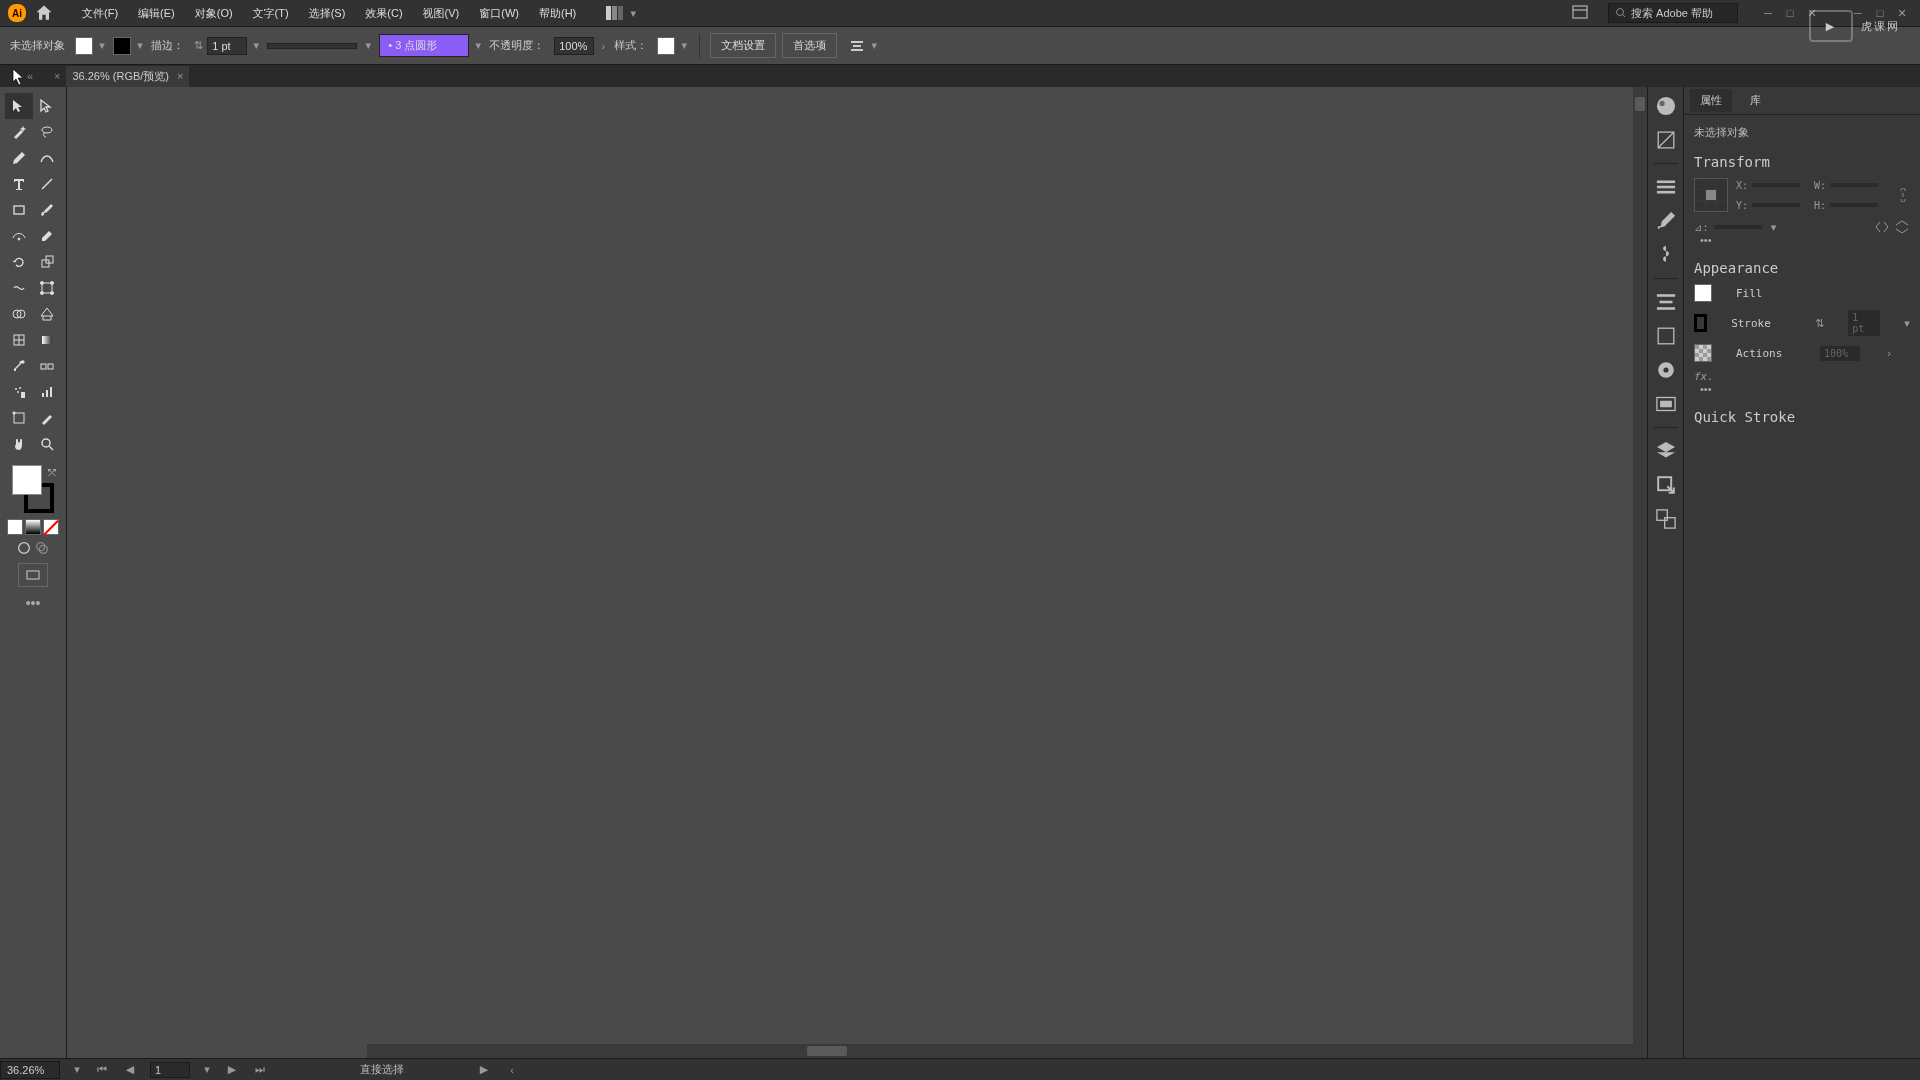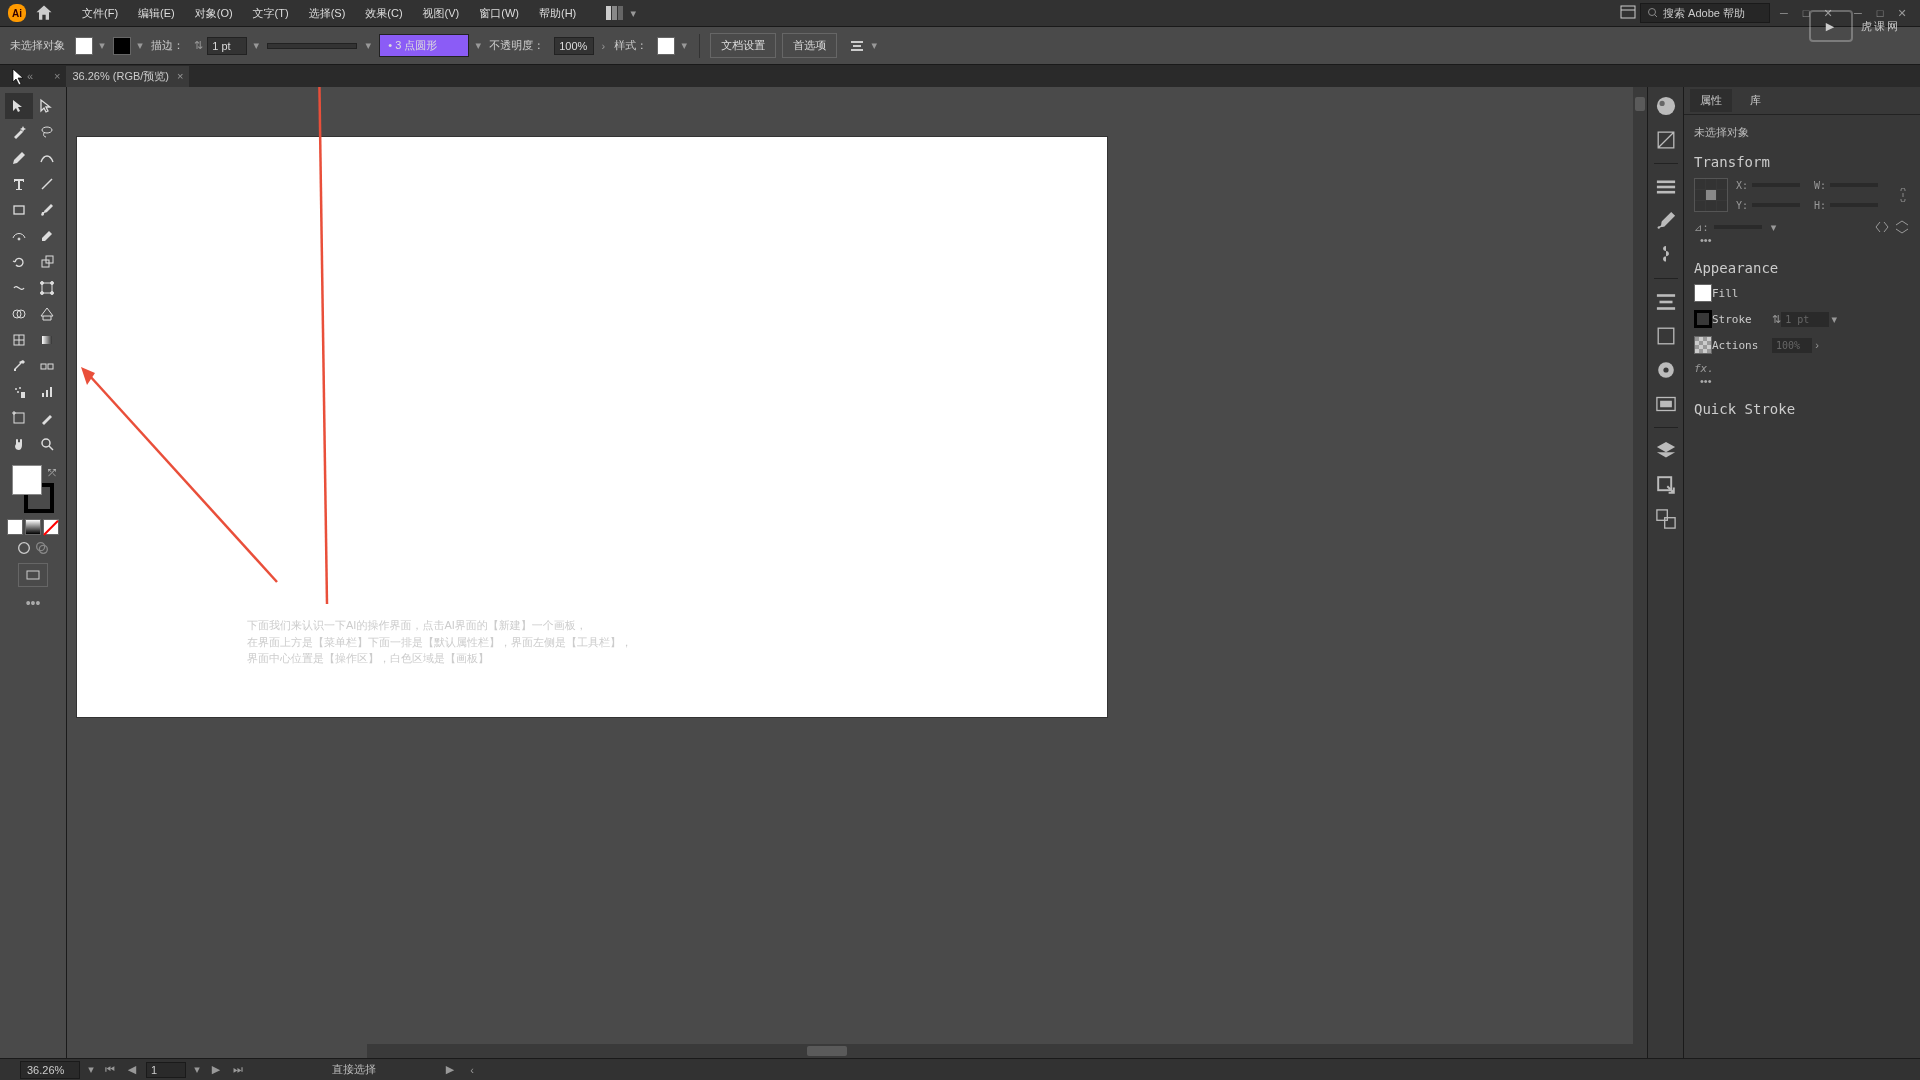--- a/index.html
+++ b/index.html
@@ -1,21 +1,21 @@
 <!DOCTYPE html>
 <html><head>
 <meta charset="utf-8">
 <style>
 *{margin:0;padding:0;box-sizing:border-box;font-family:"Microsoft YaHei",sans-serif;font-size:11px;color:#ccc;user-select:none}
 body{background:#323232;width:1920px;height:1080px;overflow:hidden;position:relative}
 .menubar{height:27px;background:#323232;display:flex;align-items:center;padding:0 8px;border-bottom:1px solid #1a1a1a}
 .app-icon{width:18px;height:18px;background:#ff9a00;color:#330000;display:flex;align-items:center;justify-content:center;font-weight:bold;font-size:10px;border-radius:8px;margin-right:8px}
 .home-icon{width:20px;height:20px;margin-right:18px;cursor:pointer}
 .menu-item{padding:0 10px;height:27px;display:flex;align-items:center;cursor:pointer;color:#ddd}
-.menubar-right{margin-left:auto;display:flex;align-items:center;gap:4px}
+.menubar-right{margin-left:auto;display:flex;align-items:center;gap:20px}
 .search-box{background:#262626;border:1px solid #1a1a1a;padding:2px 6px;color:#888;width:130px;height:20px;display:flex;align-items:center;gap:4px}
 .win-controls{display:flex;gap:2px}
 .win-btn{width:20px;height:16px;display:flex;align-items:center;justify-content:center;cursor:pointer;color:#999}
 .controlbar{height:38px;background:#4a4a4a;display:flex;align-items:center;padding:0 10px;border-bottom:1px solid #1a1a1a;gap:6px}
 .ctrl-label{color:#ccc;margin-right:4px}
 .swatch{width:18px;height:18px;border:1px solid #666}
 .swatch.white{background:#fff}
 .swatch.black{background:#000}
 .dd-arrow{width:10px;display:flex;align-items:center;justify-content:center;color:#999;cursor:pointer}
 .num-input{background:#333;border:1px solid #222;padding:2px 4px;width:40px;color:#ddd}
@@ -53,24 +53,24 @@
 .ptab.active{background:#2e2e2e}
 .panel-body{padding:10px;color:#bbb;font-size:11px;flex:1;overflow:auto}
 .panel-section{margin-bottom:14px}
 .sec-title{color:#ccc;margin-bottom:8px;font-size:14px}
 .xf-grid{display:flex;gap:8px}
 .ref-point{width:34px;height:34px;display:grid;grid-template-columns:repeat(3,1fr);grid-template-rows:repeat(3,1fr);gap:1px;border:1px solid #555}
 .ref-point div{background:#333}
 .xy-fields{flex:1;display:grid;grid-template-columns:auto 1fr auto 1fr;gap:6px 4px;align-items:center}
 .field-lbl{color:#999;font-size:10px;font-family:monospace}
 .field-val{background:#2a2a2a;padding:2px 4px;color:#666;font-family:monospace;font-size:10px;width:48px}
-.appear-row{display:flex;align-items:center;gap:0;margin-bottom:8px}
+.appear-row{display:flex;align-items:center;gap:24px;margin-bottom:8px}
 .ap-sw{width:18px;height:18px;border:1px solid #666}
 .ap-lbl{color:#ccc;font-family:monospace;font-size:11px;flex:0 0 60px}
-.statusbar{position:absolute;bottom:0;left:0;right:0;height:22px;background:#323232;display:flex;align-items:center;padding:0 20px;border-top:1px solid #1a1a1a;gap:6px}
+.statusbar{position:absolute;bottom:0;left:0;right:0;height:22px;background:#323232;display:flex;align-items:center;padding:0 0;border-top:1px solid #1a1a1a;gap:12px}
 .zoom-sel{background:#2a2a2a;border:1px solid #1a1a1a;padding:2px 6px;color:#ccc;width:60px}
 .nav-btn{width:16px;height:16px;display:flex;align-items:center;justify-content:center;cursor:pointer;color:#999}
 .page-input{background:#2a2a2a;border:1px solid #1a1a1a;padding:1px 4px;width:40px;color:#ccc}
 .watermark{position:absolute;top:10px;right:20px;font-size:38px;color:rgba(255,255,255,0.28);font-weight:300;letter-spacing:2px;display:flex;align-items:center;gap:8px;z-index:50;pointer-events:none}
 .wm-icon{width:44px;height:32px;border:2px solid rgba(255,255,255,0.28);border-radius:4px;display:flex;align-items:center;justify-content:center}
 .scroll-v{position:absolute;right:0;top:0;bottom:0;width:14px;background:#3a3a3a}
 .scroll-thumb{position:absolute;left:2px;width:10px;background:#5a5a5a;border-radius:2px}
 .hscroll{position:absolute;bottom:0;left:300px;right:14px;height:14px;background:#3a3a3a}
 .hscroll-thumb{position:absolute;top:2px;height:10px;background:#5a5a5a;border-radius:2px}
 .more-dots{color:#aaa;cursor:pointer;margin-left:auto;padding:0 6px}
@@ -413,35 +413,20 @@
     </div>
     <div class="tool" style="width:30px;height:24px;margin-top:6px;border:1px solid #666">
         <svg viewBox="0 0 16 12" fill="none" stroke="#ccc">
           <rect x="2" y="2" width="12" height="8"></rect>
         </svg>
       </div>
     <div style="color:#aaa;margin-top:8px;font-size:14px;cursor:pointer">•••</div>
   </div>
 
   <div class="canvas-wrap">
-    <div class="artboard">
-      <svg class="arrow-svg" style="top:-88px;left:230px" width="40" height="560">
-        <line x1="20" y1="555" x2="12" y2="8" stroke="#e94f3a" stroke-width="2.5"></line>
-        <polygon points="12,0 6,14 18,14" fill="#e94f3a"></polygon>
-      </svg>
-      <svg class="arrow-svg" style="top:230px;left:0" width="210" height="220">
-        <line x1="200" y1="215" x2="12" y2="8" stroke="#e94f3a" stroke-width="2.5"></line>
-        <polygon points="4,0 18,6 10,18" fill="#e94f3a"></polygon>
-      </svg>
-      <div class="annotation" style="top:480px;left:170px">
-        <div>下面我们来认识一下AI的操作界面，点击AI界面的【新建】一个画板，</div>
-        <div>在界面上方是【菜单栏】下面一排是【默认属性栏】，界面左侧是【工具栏】，</div>
-        <div>界面中心位置是【操作区】，白色区域是【画板】</div>
-      </div>
-    </div>
     <div class="scroll-v">
         <div class="scroll-thumb" style="top:10px;height:14px"></div>
       </div>
     <div class="hscroll">
         <div class="hscroll-thumb" style="left:440px;width:40px"></div>
       </div>
   </div>
 
   <div class="right-icons">
     <div class="ricon">

